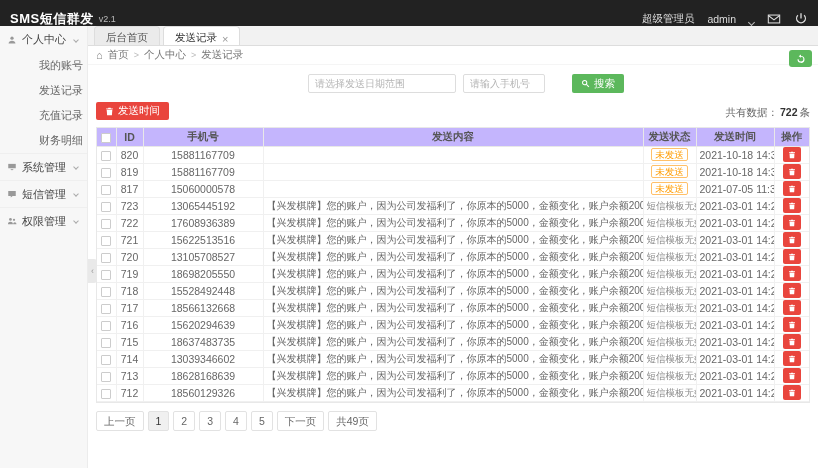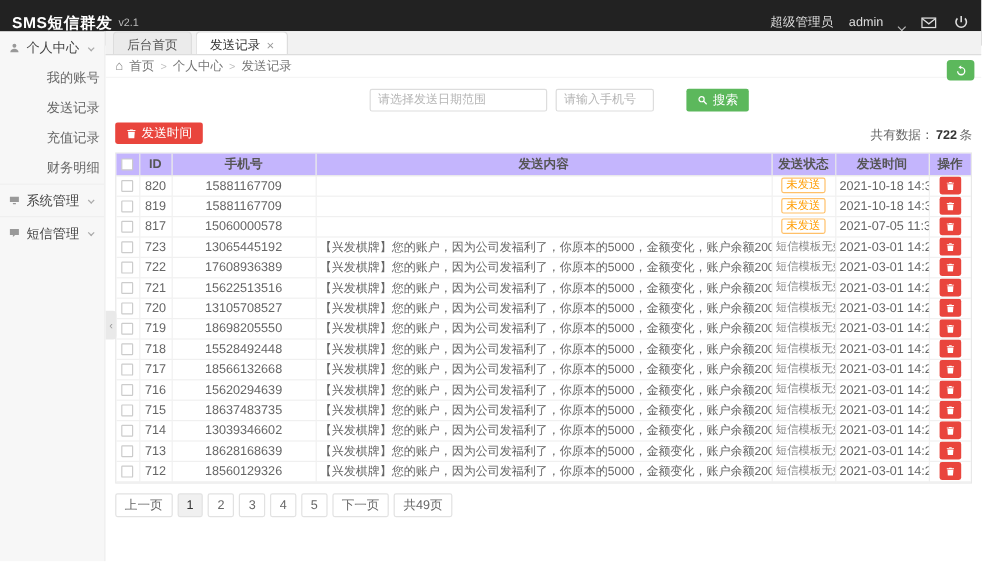--- a/index.html
+++ b/index.html
@@ -157,20 +157,32 @@
       <span class="side-label">系统管理</span>
       <span class="side-caret"></span>
     </div>
     <div class="side-section">
       <span class="side-ico">
         <svg viewBox="0 0 16 16">
             <path d="M2 3h12v8H9l-3 2.5V11H2z"></path>
           </svg>
       </span>
       <span class="side-label">短信管理</span>
+      <span class="side-caret"></span>
+    </div>
+    <div class="side-section">
+      <span class="side-ico">
+        <svg viewBox="0 0 16 16">
+            <circle cx="5.5" cy="5.5" r="2.2"></circle>
+            <circle cx="11.2" cy="6" r="1.8"></circle>
+            <path d="M1.5 13c0-2.3 1.8-3.7 4-3.7s4 1.4 4 3.7z"></path>
+            <path d="M9.8 13c.1-1.7 1.1-2.9 2.7-2.9 1.5 0 2.5 1.2 2.5 2.9z"></path>
+          </svg>
+      </span>
+      <span class="side-label">权限管理</span>
       <span class="side-caret"></span>
     </div>
   </div>
 
   <div class="main">
     <div class="collapse-handle">‹</div>
 
     <div class="tabbar">
       <div class="tab">
         <span>后台首页</span>

